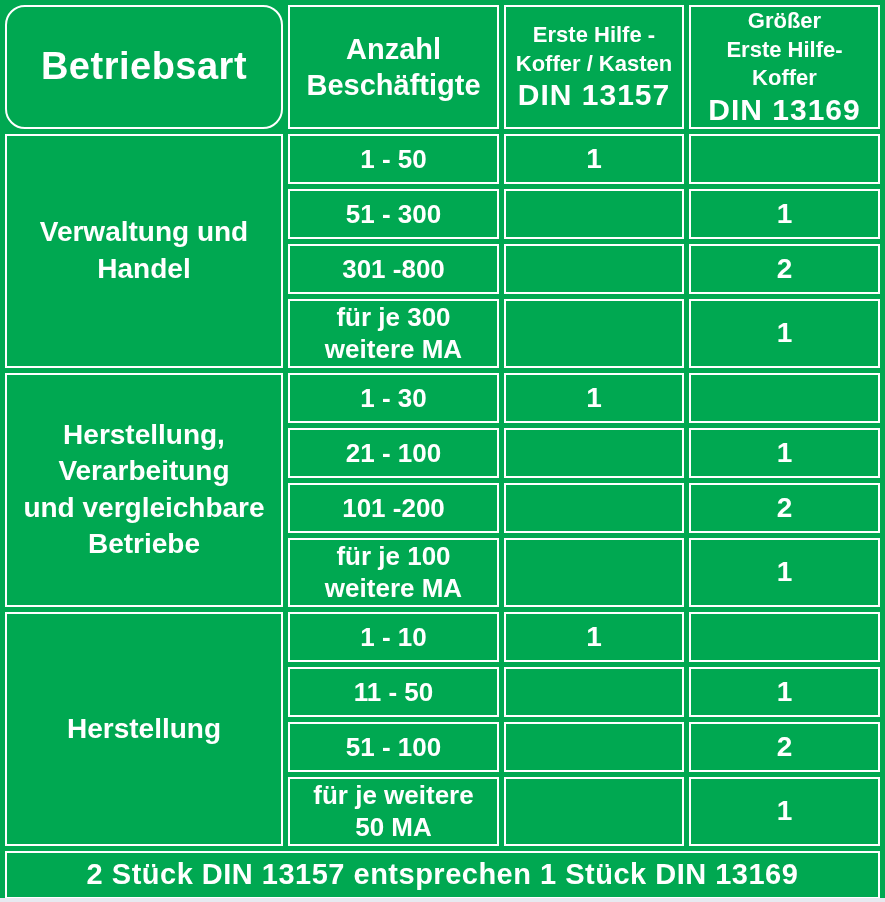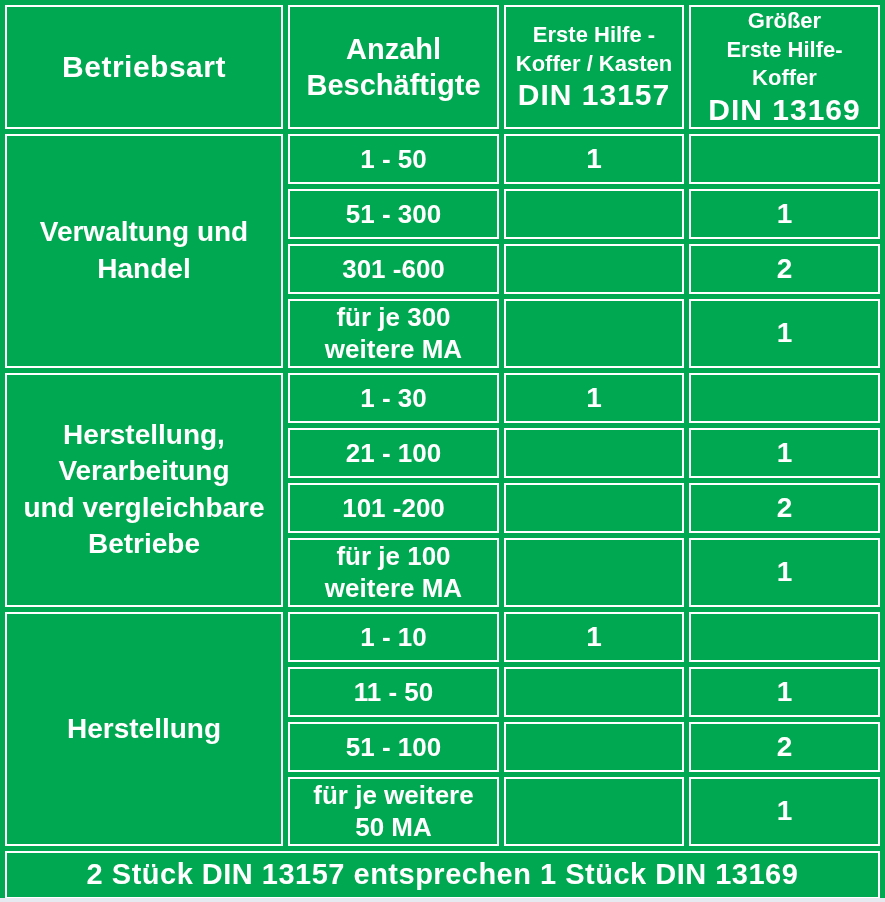--- a/index.html
+++ b/index.html
@@ -34,23 +34,24 @@
     overflow: hidden;
   }
   tr.r-header { height: 95px; }
   tr.r-norm   { height: 50px; }
   tr.r-tall   { height: 60px; }
   tr.r-footer { height: 48px; }
 
   .preline { white-space: pre-line; }
 
   th.hdr-betriebsart {
-    font-size: 30px;
+    font-size: 38px;
     font-weight: bold;
     letter-spacing: 0.5px;
+    border-radius: 20px;
   }
   th.hdr-anzahl {
     font-size: 29px;
     font-weight: bold;
     line-height: 1.25;
   }
   .hdr-small {
     font-size: 22px;
     font-weight: bold;
     line-height: 1.3;
@@ -125,21 +126,21 @@
       <td class="anzahl-cell preline">1 - 50</td>
       <td class="count-cell">1</td>
       <td class="count-cell"></td>
     </tr>
     <tr class="r-norm">
       <td class="anzahl-cell preline">51 - 300</td>
       <td class="count-cell"></td>
       <td class="count-cell">1</td>
     </tr>
     <tr class="r-norm">
-      <td class="anzahl-cell preline">301 -600</td>
+      <td class="anzahl-cell preline">301 -800</td>
       <td class="count-cell"></td>
       <td class="count-cell">2</td>
     </tr>
     <tr class="r-tall">
       <td class="anzahl-cell preline">für je 300
 weitere MA</td>
       <td class="count-cell"></td>
       <td class="count-cell">1</td>
     </tr>
 

